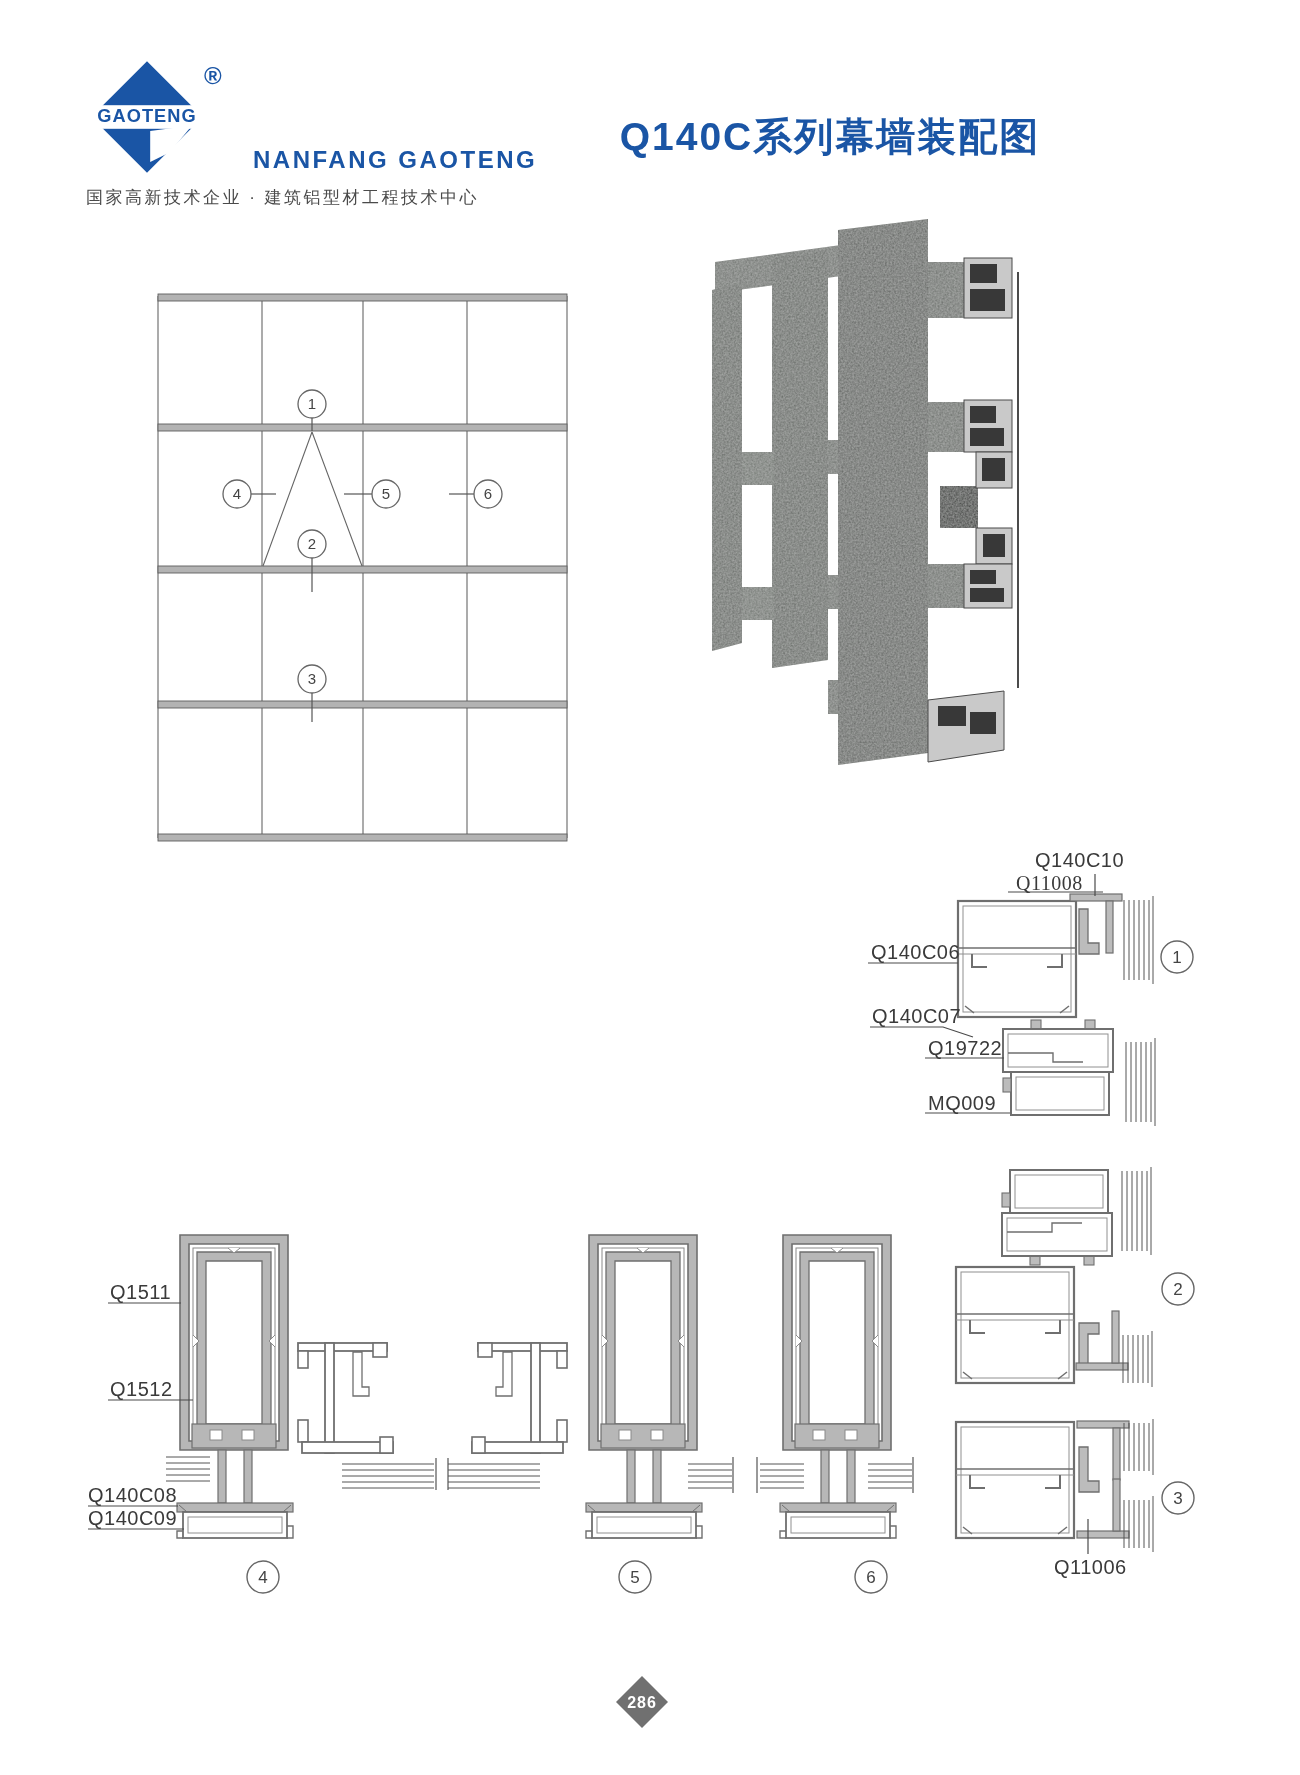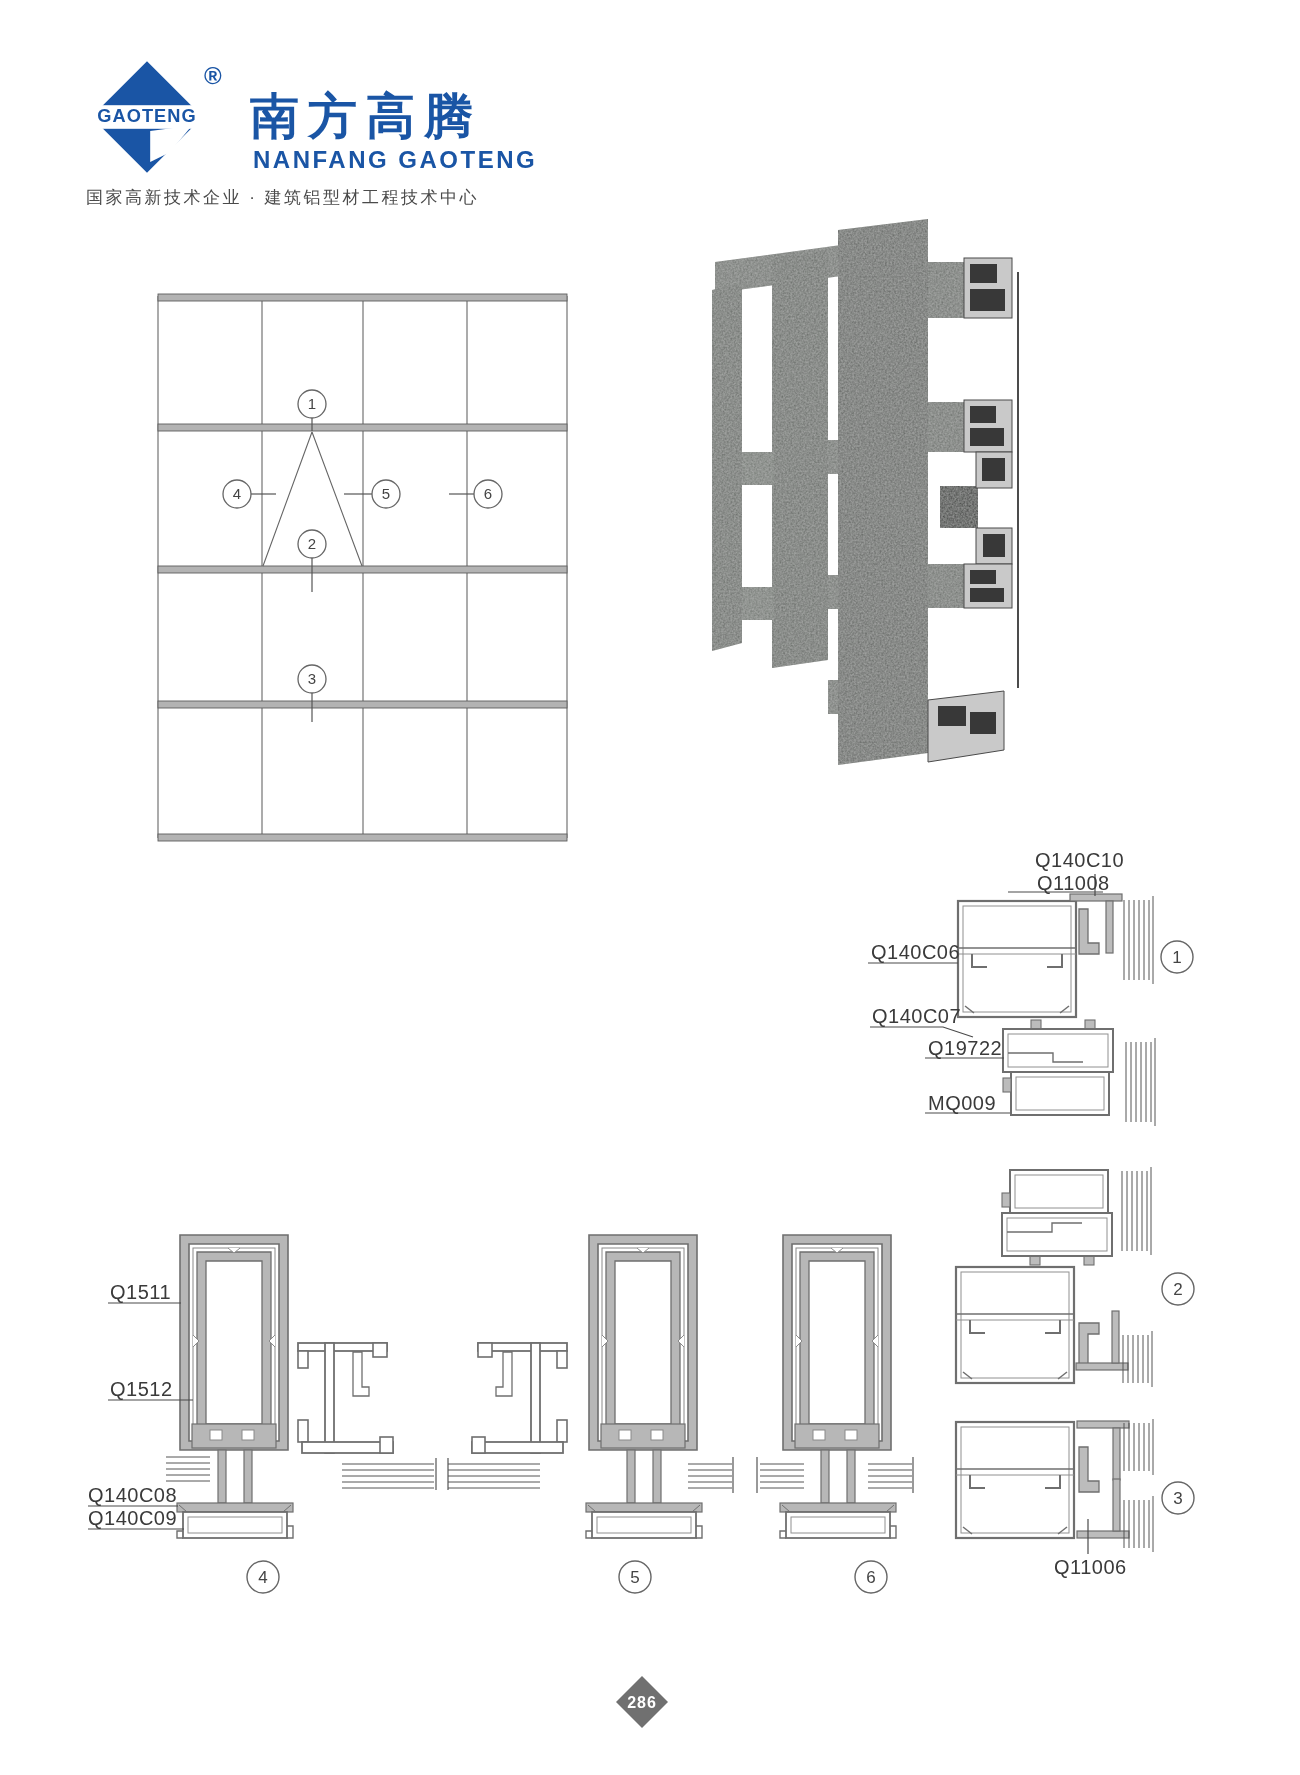--- a/index.html
+++ b/index.html
@@ -22,25 +22,25 @@
 
 <div class="page">
 
   <svg class="abs" style="left:88px;top:58px;" width="118" height="118" viewBox="0 0 110 110">
     <polygon points="55,3 107,55 55,107 3,55" fill="#1a55a5"></polygon>
     <polygon points="58,68 97,63 76,88 58,97" fill="#ffffff"></polygon>
     <rect x="-4" y="44" width="118" height="22" fill="#ffffff"></rect>
     <text x="55" y="60" text-anchor="middle" font-size="17" font-weight="bold" fill="#1a55a5" letter-spacing="1">GAOTENG</text>
   </svg>
   <div class="abs brand-reg">®</div>
-  <div class="abs brand-cn">南方高腾</div>
   <div class="abs brand-en">NANFANG GAOTENG</div>
   <div class="abs tagline">国家高新技术企业 · 建筑铝型材工程技术中心</div>
 
   <div class="abs title-wrap">
+    <div class="title-cn">Q140C系列幕墙装配图</div>
   </div>
 
   <svg class="canvas" width="1300" height="1775" viewBox="0 0 1300 1775">
     <defs>
       <filter id="grain" x="-5%" y="-5%" width="110%" height="110%">
         <feTurbulence type="fractalNoise" baseFrequency="0.55" numOctaves="2" result="n"></feTurbulence>
         <feColorMatrix in="n" type="matrix" values="0 0 0 0 0.82  0 0 0 0 0.83  0 0 0 0 0.82  0 0 0 0.38 0" result="gn"></feColorMatrix>
         <feComposite in="gn" in2="SourceGraphic" operator="in" result="cn"></feComposite>
         <feMerge>
             <feMergeNode in="SourceGraphic"></feMergeNode>
@@ -319,21 +319,21 @@
       <text x="871" y="1583">6</text>
     </g>
 
     <g>
       <polygon points="642,1676 668,1702 642,1728 616,1702" fill="#707070"></polygon>
       <text x="642" y="1708" text-anchor="middle" font-size="16" font-weight="bold" fill="#ffffff" letter-spacing="1">286</text>
     </g>
   </svg>
 
   <div class="lbl" style="left:1035px;top:849px;">Q140C10</div>
-  <div class="lbl" style="left:1037px;top:872px;">Q11008</div>
+  <div class="lbl" style="left:1016px;top:872px;font-family:Liberation Serif, serif;">Q11008</div>
   <div class="lbl" style="left:871px;top:941px;">Q140C06</div>
   <div class="lbl" style="left:872px;top:1005px;">Q140C07</div>
   <div class="lbl" style="left:928px;top:1037px;">Q19722</div>
   <div class="lbl" style="left:928px;top:1092px;">MQ009</div>
   <div class="lbl" style="left:110px;top:1281px;text-align:center;">Q1511</div>
   <div class="lbl" style="left:110px;top:1378px;">Q1512</div>
   <div class="lbl" style="left:88px;top:1484px;">Q140C08</div>
   <div class="lbl" style="left:88px;top:1507px;">Q140C09</div>
   <div class="lbl" style="left:1054px;top:1556px;">Q11006</div>
 

